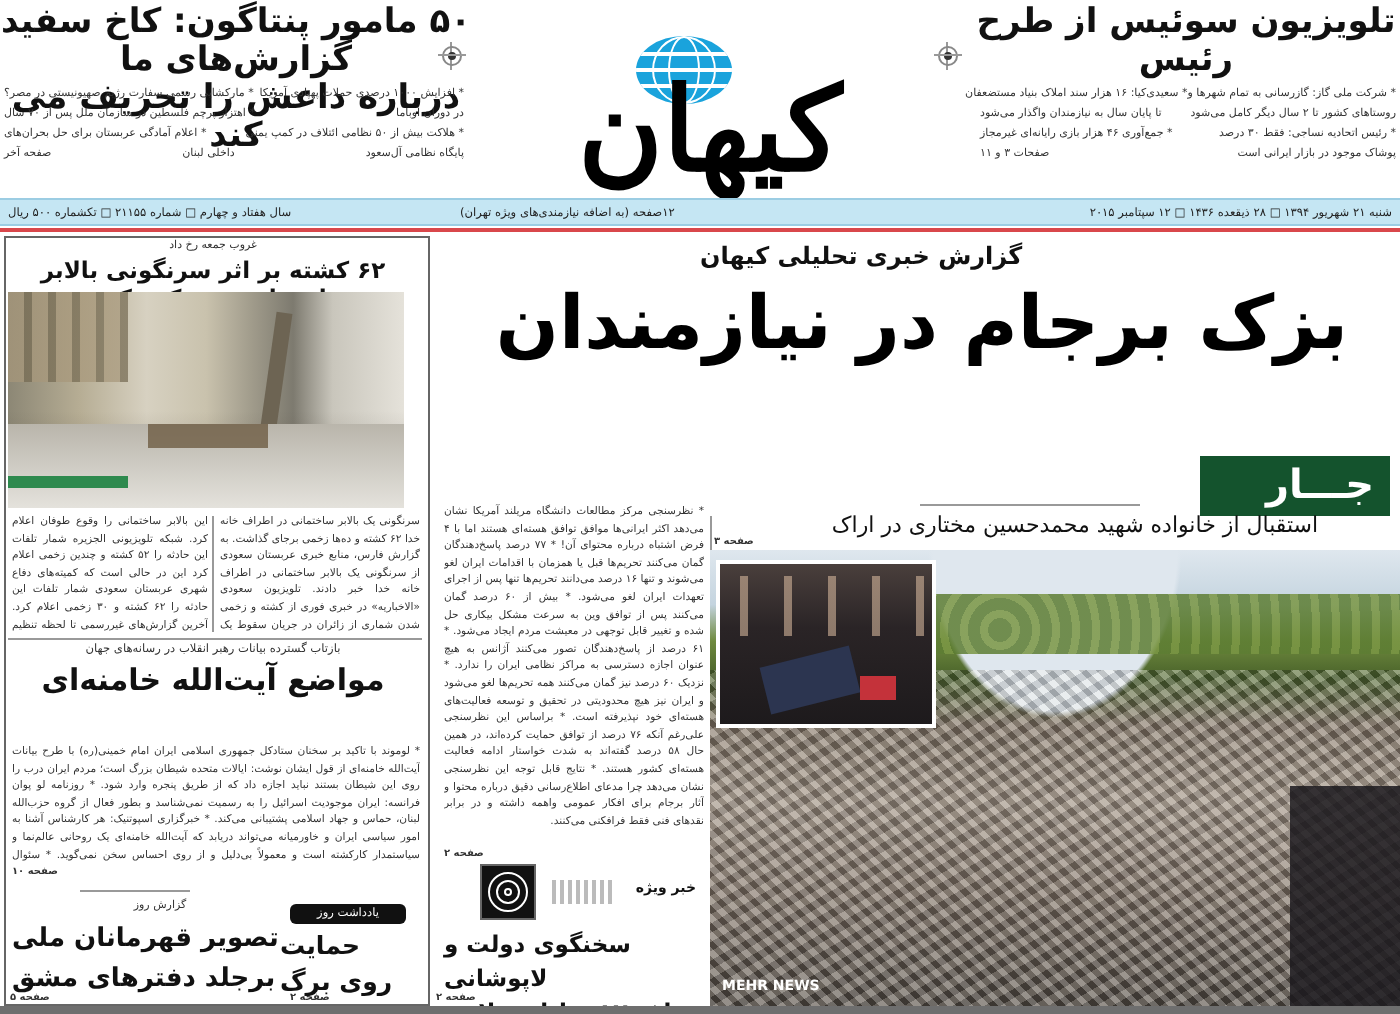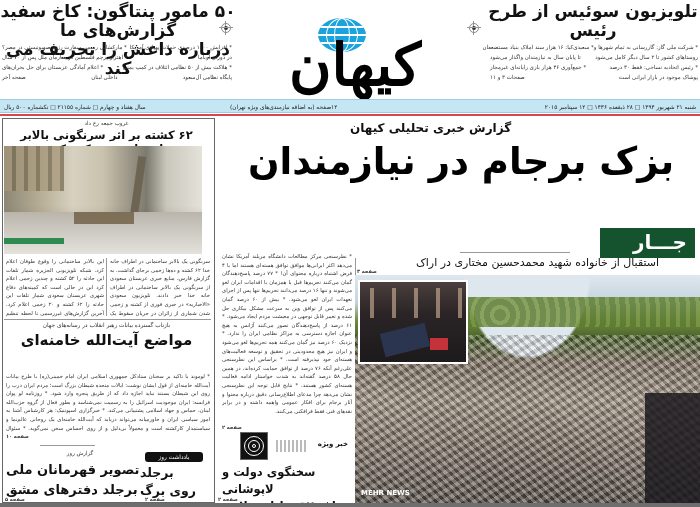--- a/index.html
+++ b/index.html
@@ -192,21 +192,21 @@
   <div>مواضع آیت‌الله خامنه‌ای</div>
 </div>
 <div class="body-text" style="left:6px; top:372px; width:204px; height:60px; overflow:hidden;">
   <span>* لوموند با تاکید بر سخنان ستادکل جمهوری اسلامی ایران امام خمینی(ره) با طرح بیانات آیت‌الله خامنه‌ای از قول ایشان نوشت: ایالات متحده شیطان بزرگ است؛ مردم ایران درب را روی این شیطان بستند نباید اجازه داد که از طریق پنجره وارد شود. * روزنامه لو پوان فرانسه: ایران موجودیت اسرائیل را به رسمیت نمی‌شناسد و بطور فعال از گروه حزب‌الله لبنان، حماس و جهاد اسلامی پشتیبانی می‌کند. * خبرگزاری اسپوتنیک: هر کارشناس آشنا به امور سیاسی ایران و خاورمیانه می‌تواند دریابد که آیت‌الله خامنه‌ای یک روحانی عالم‌نما و سیاستمدار کارکشته است و معمولاً بی‌دلیل و از روی احساس سخن نمی‌گوید. * سئوال تاریخی ناخواسته‌های سیاستمداران آمریکا چه در مقابل ایران چه در قبال کشورهای دیگر همیشه دیواری از واقعیت در همه مسائل به‌وجود آورده است.</span>
 </div>
 <div class="page-ref" style="left:6px; top:433px;">صفحه ۱۰</div>
 <div class="divider-h" style="left:40px; top:445px; width:55px;"></div>
 
 <div class="yaddasht">یادداشت روز</div>
 <div class="small-hl" style="left:140px; top:464px; width:70px;">
-  <div>برجلد</div>
+  <div>حمایت</div>
   <div>روی برگ برنده</div>
 </div>
 <div class="page-ref" style="left:145px; top:496px;">صفحه ۲</div>
 
 <div class="kicker-small abs" style="left:40px; top:450px; width:80px;">گزارش روز</div>
 <div class="small-hl" style="left:6px; top:460px; width:140px; font-size:13px; line-height:20px;">
   <div>تصویر قهرمانان ملی</div>
   <div>برجلد دفترهای مشق</div>
 </div>
 <div class="page-ref" style="left:5px; top:496px;">صفحه ۵</div>

